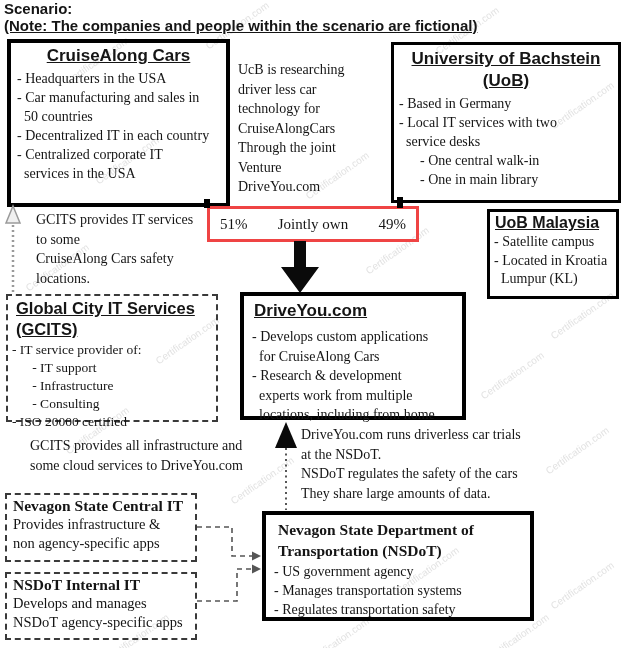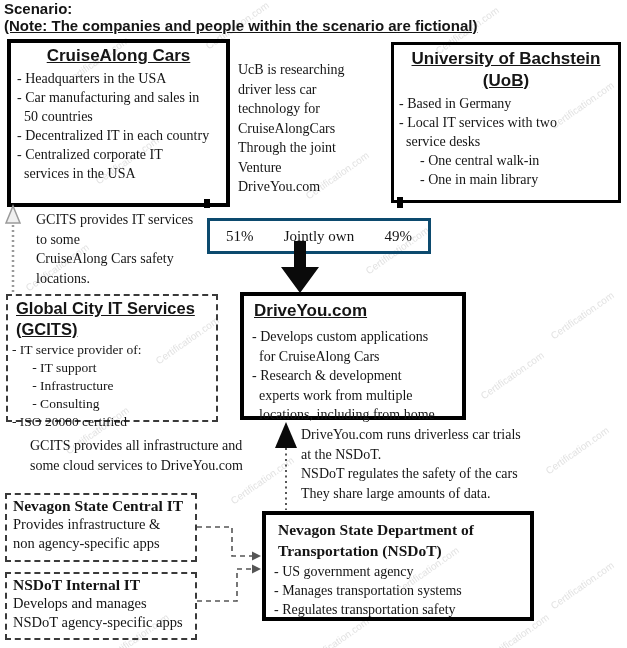--- a/index.html
+++ b/index.html
@@ -29,23 +29,23 @@
   #box-cruisealong .t-sans { text-align:center; font-size:17px; margin-top:3px; }
   #box-cruisealong .lines { padding:3px 2px 0 6px; }
 
   #note-ucb { left:238px; top:60px; width:152px; }
 
   #box-uob { left:391px; top:42px; width:224px; height:155px; border:3px solid #000; }
   #box-uob .t-sans { text-align:center; font-size:17px; line-height:22px; margin-top:3px; }
   #box-uob .lines { padding:2px 0 0 5px; }
 
   #box-joint {
-    left:207px; top:206px; width:186px; height:30px; border:3px solid #0c4a6e;
+    left:207px; top:206px; width:186px; height:30px; border:3px solid #ef4444;
     display:flex; align-items:center; justify-content:space-between;
-    padding:0 16px; font-size:15px;margin-top:12px;
+    padding:0 10px; font-size:15px;
   }
 
   #box-uob-malaysia { left:487px; top:209px; width:126px; height:84px; border:3px solid #000; }
   #box-uob-malaysia .t-sans { font-size:16px; padding:2px 0 0 5px; }
   #box-uob-malaysia .lines { padding:1px 0 0 4px; font-size:14px; line-height:18.5px; }
 
   #note-gcits-cruise { left:36px; top:210px; width:190px; }
 
   #box-gcits { left:6px; top:294px; width:208px; height:124px; border:2px dashed #3a3a3a; }
   #box-gcits .t-sans { font-size:16.5px; line-height:21px; padding:2px 17px 0 8px; }
@@ -127,20 +127,26 @@
       - One central walk-in
       - One in main library</div>
   </div>
 
   <div class="box" id="box-joint">
     <span>51%</span>
     <span>Jointly own</span>
     <span>49%</span>
   </div>
 
+  <div class="box" id="box-uob-malaysia">
+    <div class="t-sans">UoB Malaysia</div>
+    <div class="lines">- Satellite campus
+- Located in Kroatia
+  Lumpur (KL)</div>
+  </div>
 
   <div class="note" id="note-gcits-cruise">GCITS provides IT services
 to some
 CruiseAlong Cars safety
 locations.</div>
 
   <div class="box" id="box-gcits">
     <div class="t-sans">Global City IT Services
 (GCITS)</div>
     <div class="lines">- IT service provider of:

